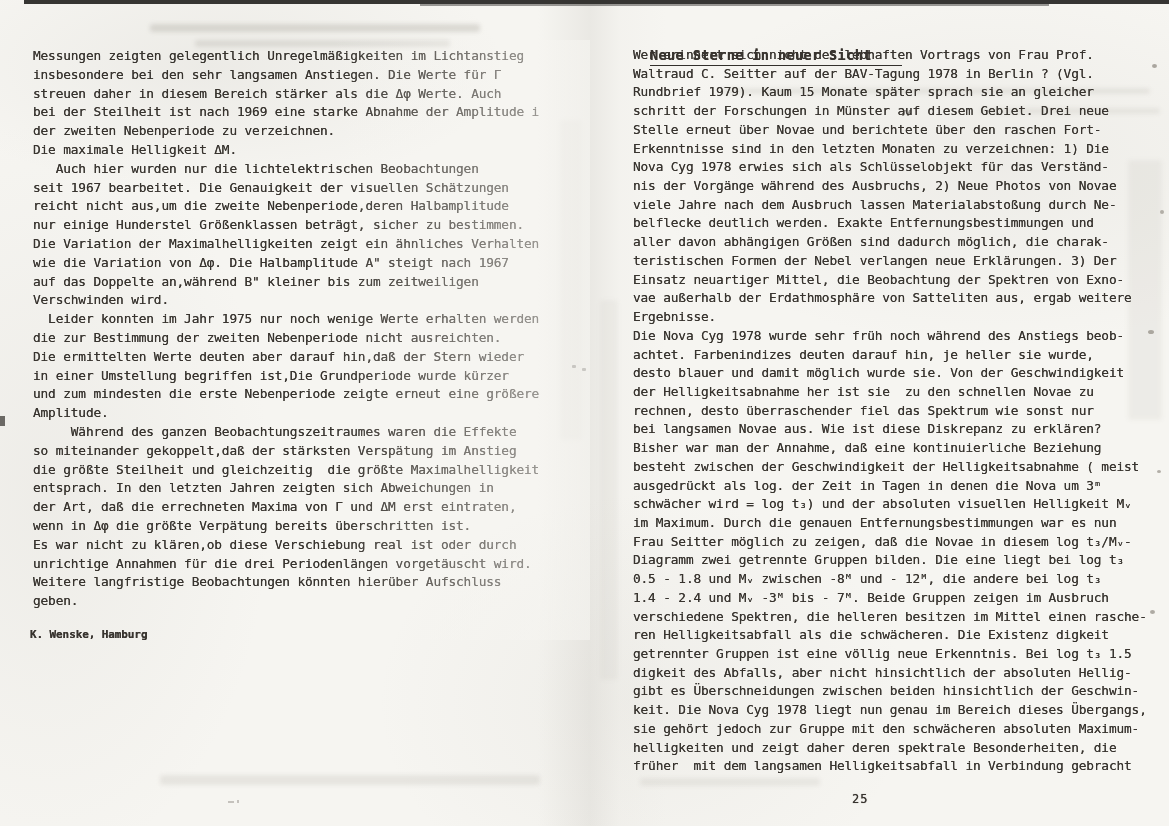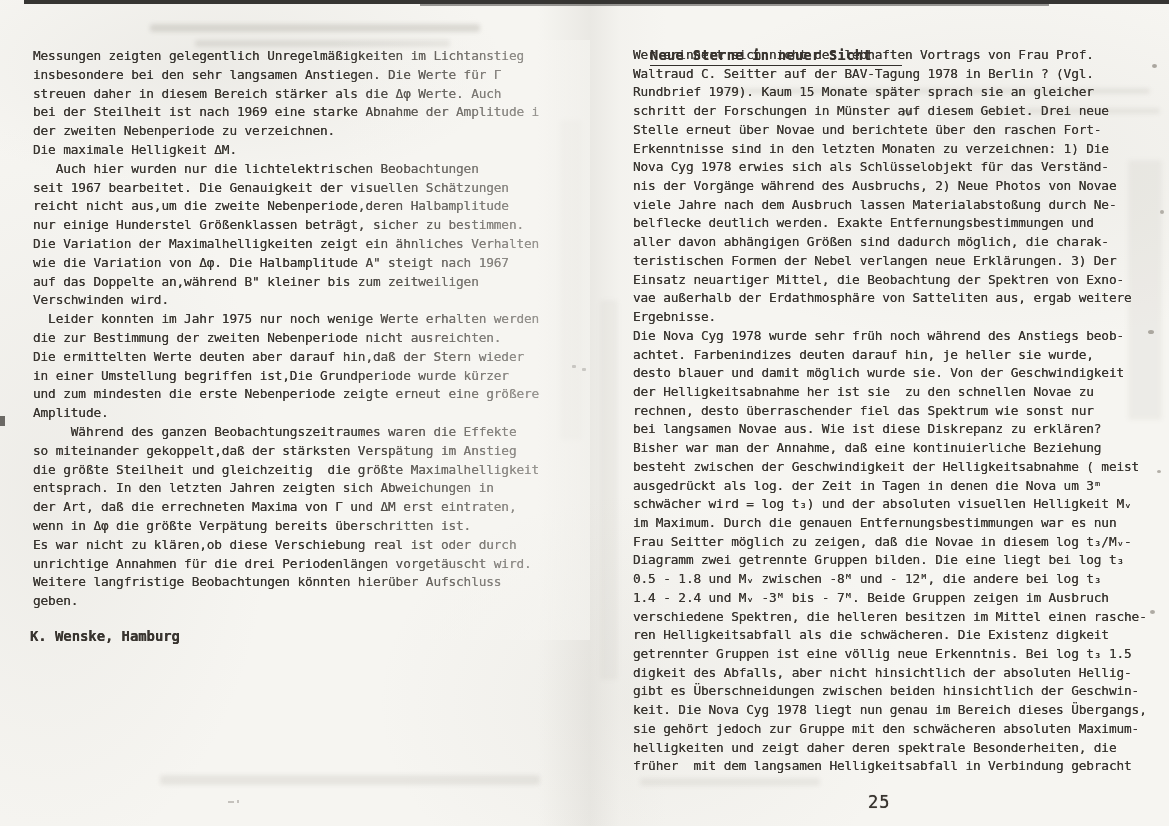--- a/index.html
+++ b/index.html
@@ -26,28 +26,27 @@
   .right-col{left:633px;top:46px;line-height:18.72px;width:530px;}
   .heading{
     position:absolute;left:633px;top:30px;margin:17px;
     font-size:13.5px;font-weight:bold;letter-spacing:0.4px;
     border-bottom:1.4px solid #33302c;padding:0 30px 2px 0;
     text-shadow:0 0 0.6px rgba(52,48,43,0.9);
     white-space:pre;
   }
   .signature{
     position:absolute;left:30px;top:628px;
-    font-size:14px;font-weight:bold;letter-spacing:-0.1px;
+    font-size:11px;font-weight:bold;letter-spacing:-0.1px;
     text-shadow:0 0 0.6px rgba(52,48,43,0.9);white-space:pre;
   }
   .pagenum{
     position:absolute;left:852px;top:792px;
-    font-size:17px;letter-spacing:1px;
+    font-size:12px;letter-spacing:1px;
     text-shadow:0 0 0.7px rgba(52,48,43,0.9);
-    margin-left:16px;
   }
   
   .top-edge{position:absolute;top:0;left:24px;right:0;height:4px;background:#1b1a18;opacity:0.88;}
   .top-edge2{position:absolute;top:4px;left:420px;right:120px;height:2px;background:#3a3835;opacity:0.5;}
   .fade-overlay{
     position:absolute;left:330px;top:40px;width:260px;height:600px;
     background:linear-gradient(90deg, rgba(246,245,241,0) 0%, rgba(246,245,241,0.45) 70%, rgba(246,245,241,0.62) 100%);
     pointer-events:none;
   }
   .smudge{position:absolute;background:rgba(158,155,147,0.30);filter:blur(2px);border-radius:3px;}

